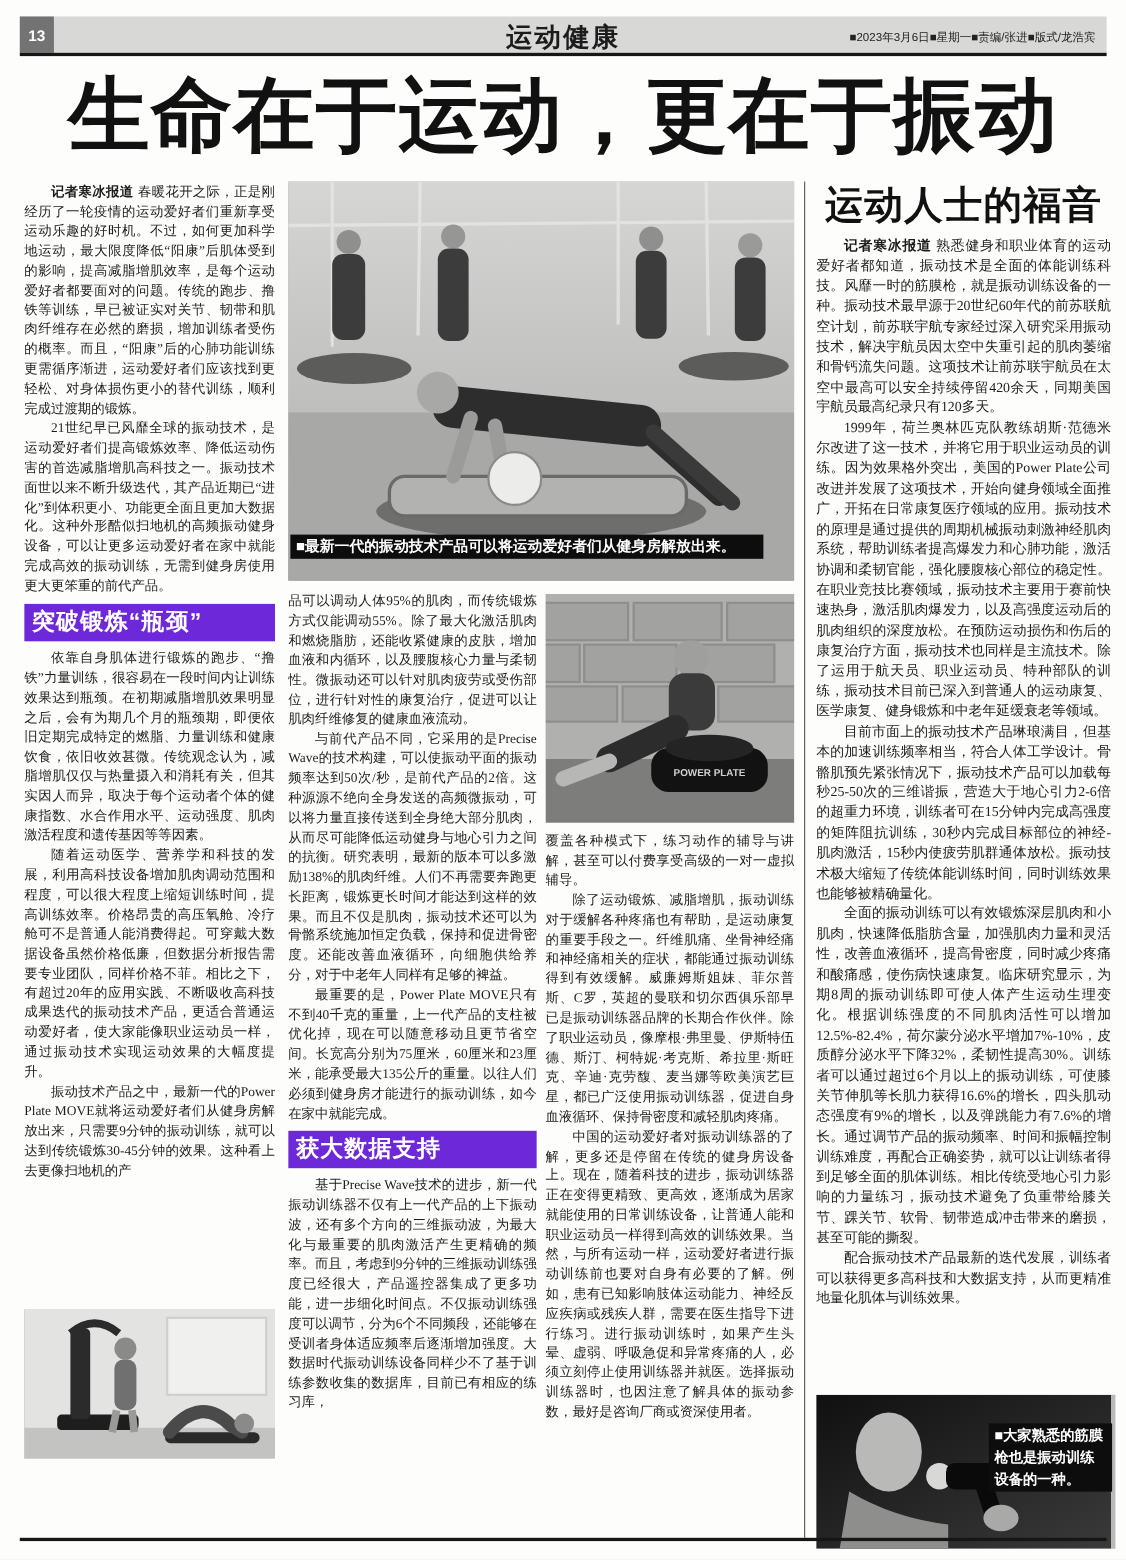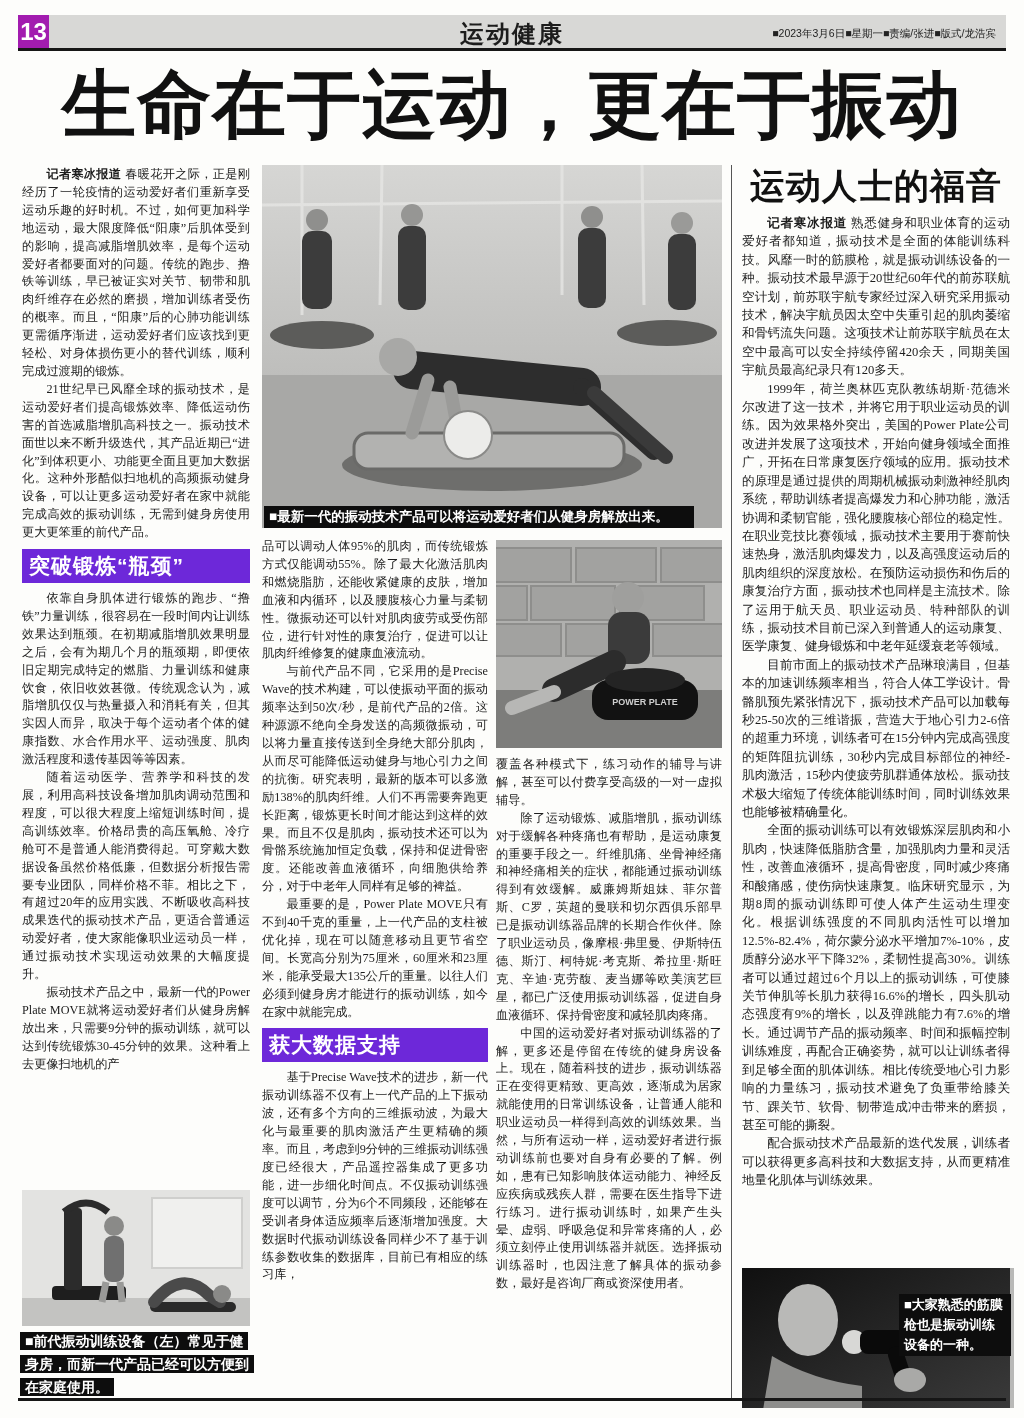--- a/index.html
+++ b/index.html
@@ -4,22 +4,22 @@
 <style>
   * { margin:0; padding:0; box-sizing:border-box; }
   html,body { background:#e9e9e6; }
   #page {
     position:relative; width:1024px; height:1418px; margin:0 auto;
     background:#fdfdfb; overflow:hidden; color:#1c1c1c;
     font-family:"Liberation Serif","DejaVu Serif",serif;
   }
   
   .topbar { position:absolute; left:18px; top:15px; width:988px; height:33px; background:#d8d8d6; }
-  .pagenum { position:absolute; left:18px; top:15px; width:31px; height:33px; background:#a21caf;
-    color:#fff; font-family:"Liberation Sans",sans-serif; font-weight:bold; font-size:24px;
+  .pagenum { position:absolute; left:18px; top:15px; width:31px; height:33px; background:#737373;
+    color:#fff; font-family:"Liberation Sans",sans-serif; font-weight:bold; font-size:14px;
     display:flex; align-items:center; justify-content:center; }
   .section-title { position:absolute; left:0; top:18px; width:1024px; text-align:center;
     font-family:"Liberation Sans",sans-serif; font-weight:bold; font-size:24px; letter-spacing:2px; }
   .dateline { position:absolute; right:28px; top:27px; font-size:10.5px; color:#222;
     font-family:"Liberation Sans",sans-serif; }
   .topbar-rule { position:absolute; left:18px; top:48px; width:988px; height:3px; background:#161616; }
   .bottom-rule { position:absolute; left:18px; top:1398px; width:988px; height:3px; background:#161616; }
 
   
   .headline { position:absolute; left:20px; top:56px; width:984px; height:102px;
@@ -47,21 +47,21 @@
   .photo { position:absolute; overflow:hidden; background:#b9b9b7; }
   #photo-main   { left:262px; top:165px; width:460px; height:363px; }
   #photo-roller { left:496px; top:540px; width:226px; height:208px; }
   #photo-home   { left:22px;  top:1190px; width:228px; height:136px; }
   #photo-gun    { left:742px; top:1268px; width:272px; height:140px; }
   .photo svg { display:block; }
 
   .strip { background:#0d0d0d; color:#fff; font-family:"Liberation Sans",sans-serif;
     font-weight:bold; box-decoration-break:clone; -webkit-box-decoration-break:clone;
     padding:1px 5px; }
-  .cap-main { position:absolute; left:2px; bottom:0; width:430px; font-size:13.5px; line-height:20px; }
+  .cap-main { position:absolute; left:2px; bottom:20px; width:430px; font-size:13.5px; line-height:20px; }
   .cap-left { position:absolute; left:20px; top:1330px; width:236px; font-size:14px; line-height:23px; text-align:left; }
   .cap-gun  { position:absolute; right:3px; top:26px; width:112px; font-size:13px; line-height:20px; text-align:left; }
 </style>
 </head>
 <body>
 
 <div id="page">
 
   <div class="topbar"></div>
   <div class="pagenum">13</div>
@@ -197,23 +197,20 @@
       <circle cx="92" cy="36" r="10" fill="#8a8a88"></circle>
       <rect x="82" y="46" width="20" height="46" rx="8" fill="#707070"></rect>
       <line x1="84" y1="92" x2="80" y2="112" stroke="#9a9a98" stroke-width="7"></line>
       <line x1="98" y1="92" x2="100" y2="112" stroke="#9a9a98" stroke-width="7"></line>
 
       <rect x="128" y="112" width="86" height="10" rx="5" fill="#2a2a2a"></rect>
       <path d="M132 112 q28 -34 56 -6 l10 6" stroke="#4a4a4a" stroke-width="12" fill="none" stroke-linecap="round"></path>
       <circle cx="200" cy="104" r="9" fill="#8a8a88"></circle>
     </svg>
   </div>
-  <div class="cap-left">
-    <span class="strip">■前代振动训练设备（左）常见于健身房，而新一代产品已经可以方便到在家庭使用。</span>
-  </div>
 
   <div class="photo" id="photo-gun">
     <svg width="268" height="140" viewBox="0 0 268 140">
       <defs>
         <linearGradient id="dark" x1="0" y1="0" x2="1" y2="1">
           <stop offset="0" stop-color="#101010"></stop>
             <stop offset="1" stop-color="#3a3a3a"></stop>
         </linearGradient>
       </defs>
       <rect width="268" height="140" fill="url(#dark)"></rect>

